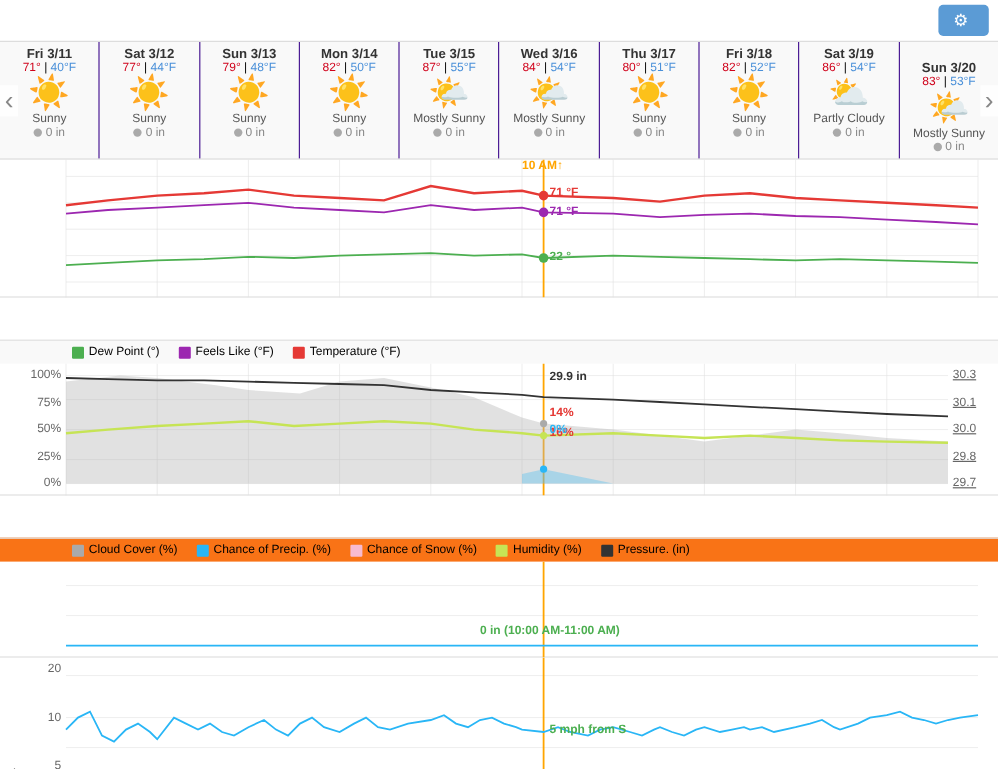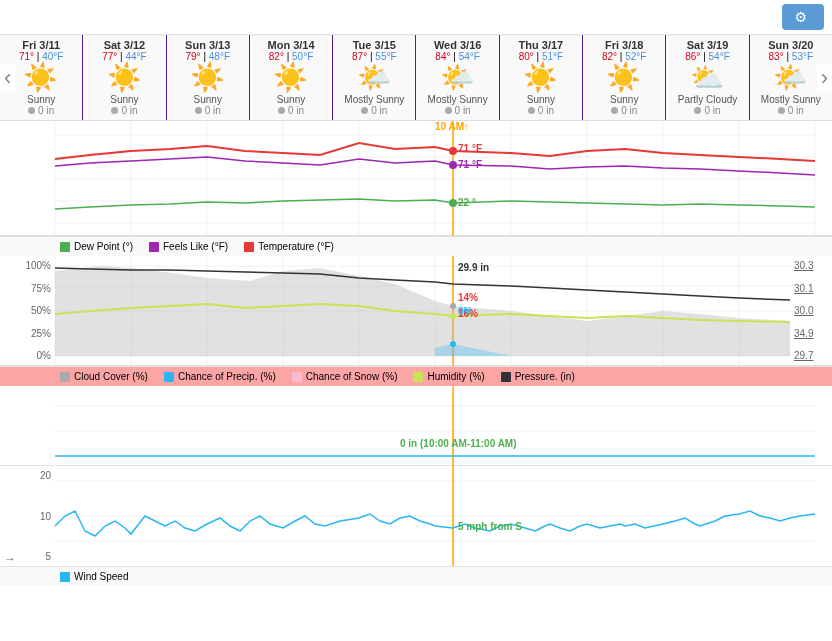--- a/index.html
+++ b/index.html
@@ -33,21 +33,21 @@
       border-top: 1px solid #ddd;
       background: #f9f9f9;
     }
     .day-cell {
       flex: 1;
       text-align: center;
       padding: 4px 2px;
       border-right: 1px solid #4c1d95;
       position: relative;
     }
-    .day-cell:last-child { border-right: none; }
+    .day-cell:last-child { border-right: none; margin-top: 12px; }
     .day-name { font-weight: bold; color: #333; font-size: 11px; }
     .day-temps { font-size: 10px; }
     .day-temps .hi { color: #d0021b; }
     .day-temps .lo { color: #4a90d9; }
     .day-icon { font-size: 28px; line-height: 1; margin: 2px 0; }
     .day-label { font-size: 10px; color: #555; }
     .day-precip { font-size: 10px; color: #888; display: flex; align-items: center; justify-content: center; gap: 3px; }
     .precip-dot { width: 7px; height: 7px; border-radius: 50%; background: #aaa; display: inline-block; }
 
     
@@ -81,20 +81,21 @@
       border-bottom: 1px solid #e0e0e0;
     }
 
     .chart-legend {
       display: flex;
       align-items: center;
       gap: 16px;
       padding: 4px 8px 4px 60px;
       font-size: 10px;
       border-top: 1px solid #e0e0e0;
+      margin-top: 35px;
     }
     .legend-item { display: flex; align-items: center; gap: 4px; }
     .legend-sq { width: 10px; height: 10px; border-radius: 1px; }
 
     svg.chart { display: block; }
 
     .chart-y-labels {
       position: absolute;
       left: 0;
       top: 0;
@@ -347,21 +348,21 @@
       <span>100%</span>
       <span>75%</span>
       <span>50%</span>
       <span>25%</span>
       <span>0%</span>
     </div>
     <div class="chart-y-labels-right">
       <span>30.3</span>
       <span>30.1</span>
       <span>30.0</span>
-      <span>34.9</span>
+      <span>29.8</span>
       <span>29.7</span>
     </div>
     <svg class="chart" width="830" height="110" style="position:absolute;left:0;top:0;">
 
       <line x1="55" y1="10" x2="790" y2="10" stroke="#e0e0e0" stroke-width="0.5"></line>
       <line x1="55" y1="30" x2="790" y2="30" stroke="#e0e0e0" stroke-width="0.5"></line>
       <line x1="55" y1="55" x2="790" y2="55" stroke="#e0e0e0" stroke-width="0.5"></line>
       <line x1="55" y1="80" x2="790" y2="80" stroke="#e0e0e0" stroke-width="0.5"></line>
       <line x1="55" y1="100" x2="790" y2="100" stroke="#e0e0e0" stroke-width="0.5"></line>
 
@@ -390,21 +391,21 @@
       <circle cx="453" cy="60" r="3" fill="#c6e455"></circle>
       <circle cx="453" cy="88" r="3" fill="#29b6f6"></circle>
     </svg>
 
     <div style="position:absolute;left:458px;top:6px;font-size:10px;font-weight:bold;color:#333;">29.9 in</div>
     <div style="position:absolute;left:458px;top:22px;font-size:10px;font-weight:bold;color:#e53935;margin-top:30px;">16%</div>
     <div style="position:absolute;left:458px;top:36px;font-size:10px;font-weight:bold;color:#e53935;">14%</div>
     <div style="position:absolute;left:458px;top:50px;font-size:10px;font-weight:bold;color:#29b6f6;">0%</div>
   </div>
 
-  <div class="chart-legend" style="background:#fca5a5; flex-wrap:wrap;">
+  <div class="chart-legend" style="background:#f97316; flex-wrap:wrap;">
     <div class="legend-item">
       <div class="legend-sq" style="background:#aaa;"></div>
       <span>Cloud Cover (%)</span>
     </div>
     <div class="legend-item">
       <div class="legend-sq" style="background:#29b6f6;"></div>
       <span>Chance of Precip. (%)</span>
     </div>
     <div class="legend-item">
       <div class="legend-sq" style="background:#f8bbd0;"></div>

